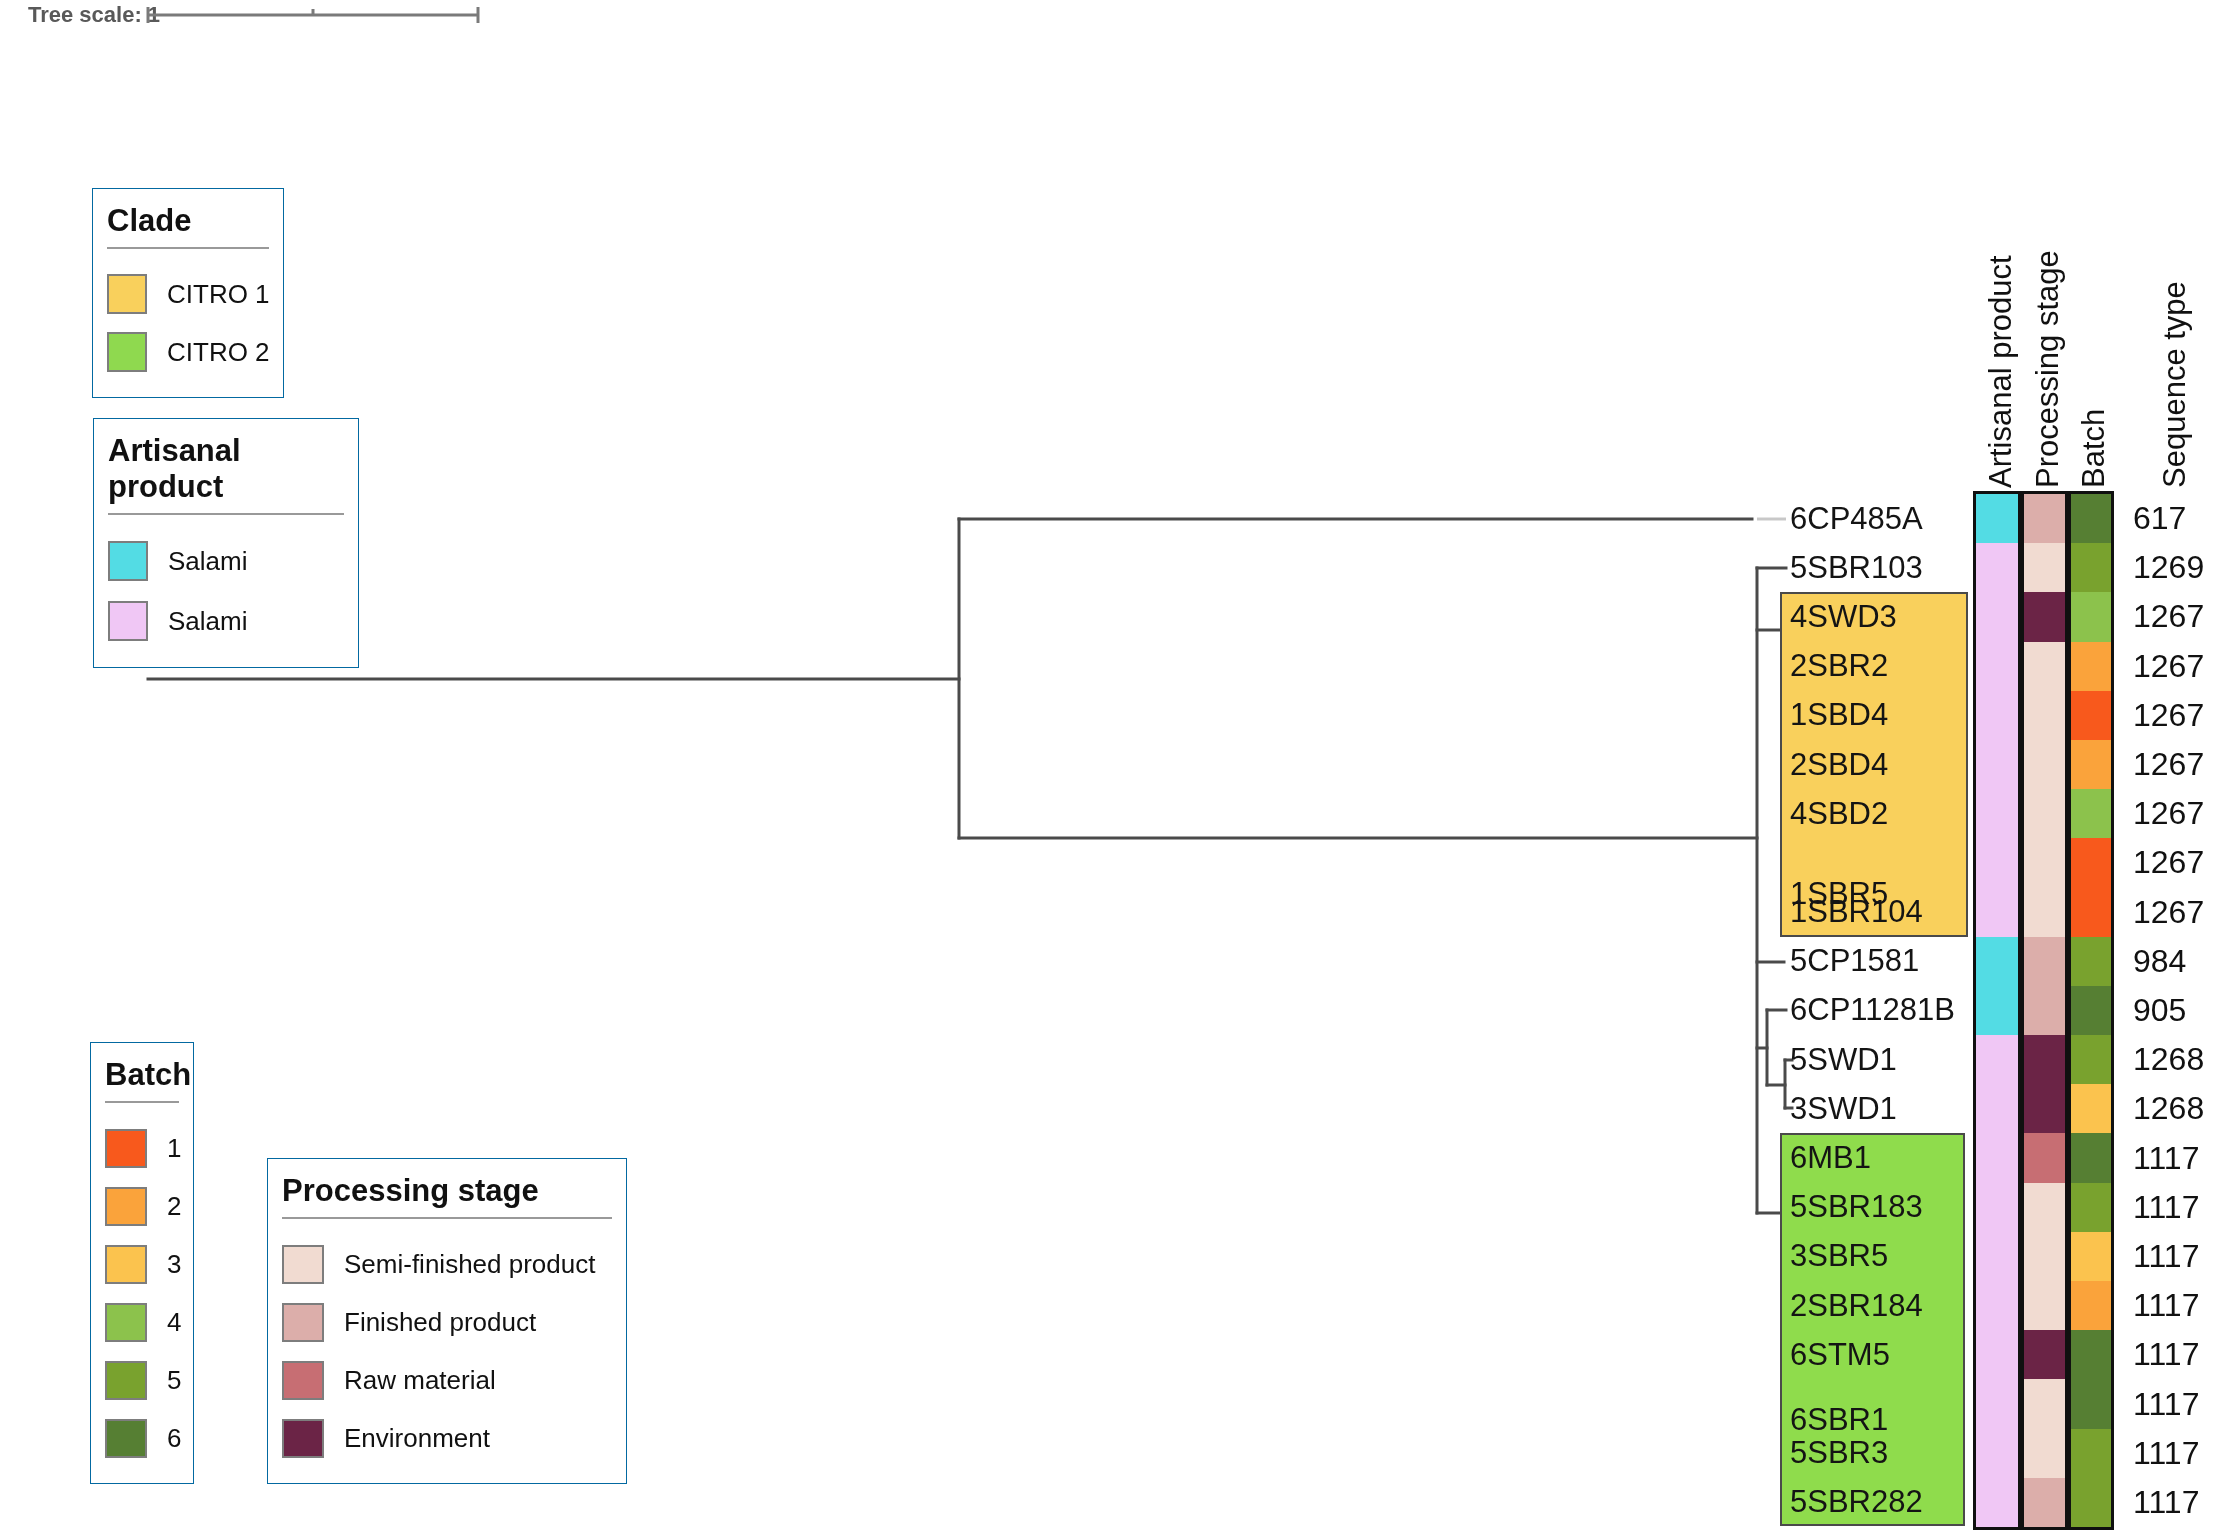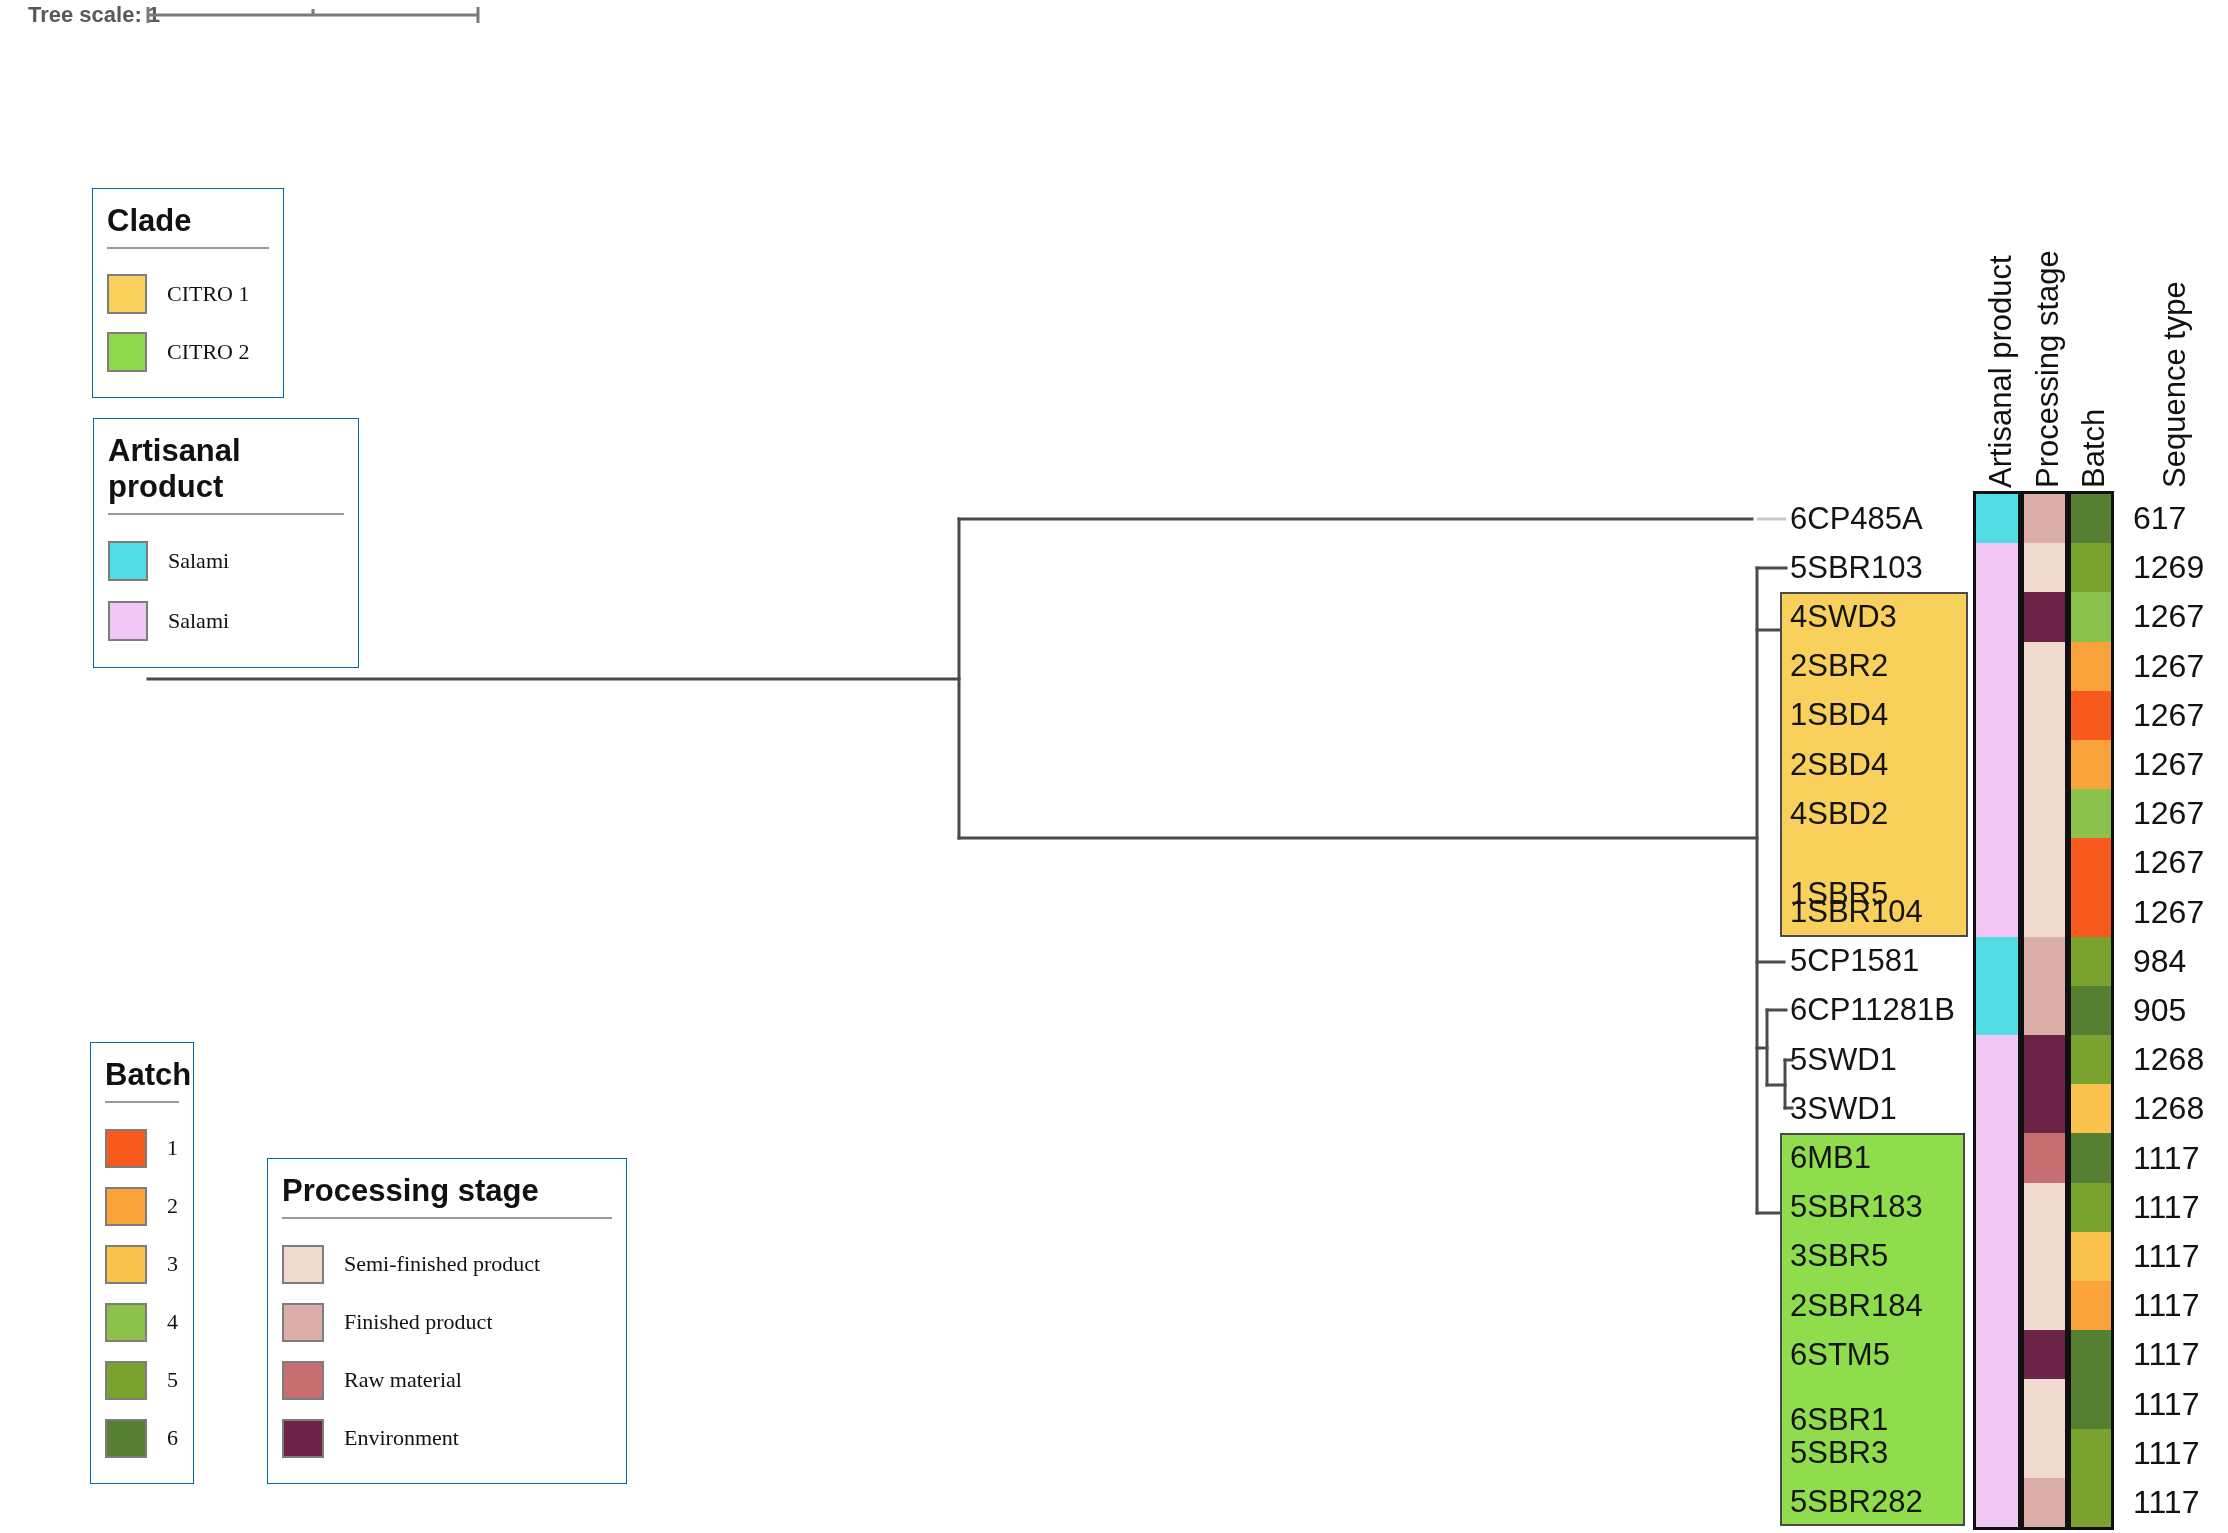--- a/index.html
+++ b/index.html
@@ -9,21 +9,21 @@
   
   .tree-scale-label{position:absolute;left:28px;top:2px;font-size:22px;font-weight:bold;color:#595959;}
   svg.layer{position:absolute;left:0;top:0;}
 
   
   .legend{position:absolute;background:#fff;border:1px solid #0369a1;box-sizing:border-box;padding:14px 14px 16px 14px;}
   .legend-title{font-size:31px;font-weight:bold;color:#111;padding-bottom:8px;border-bottom:2px solid #999;}
   .legend-items{display:flex;flex-direction:column;margin-top:16px;}
   .legend-item{display:flex;align-items:center;gap:20px;}
   .swatch{box-sizing:border-box;border:2px solid #7d7d7d;flex:0 0 auto;}
-  .legend-item-label{font-size:22px;color:#111;white-space:nowrap;font-family:Liberation Serif, serif;}
+  .legend-item-label{font-size:26px;color:#111;white-space:nowrap;}
 
   #legend-clade{left:92px;top:188px;width:192px;}
   #legend-clade .swatch{width:40px;height:40px;}
   #legend-clade .legend-item{height:58px;}
   #legend-artisanal{left:93px;top:418px;width:266px;}
   #legend-artisanal .swatch{width:40px;height:40px;}
   #legend-artisanal .legend-item{height:60px;}
   #legend-batch{left:90px;top:1042px;width:104px;}
   #legend-batch .swatch{width:42px;height:39px;}
   #legend-batch .legend-item{height:58px;}

